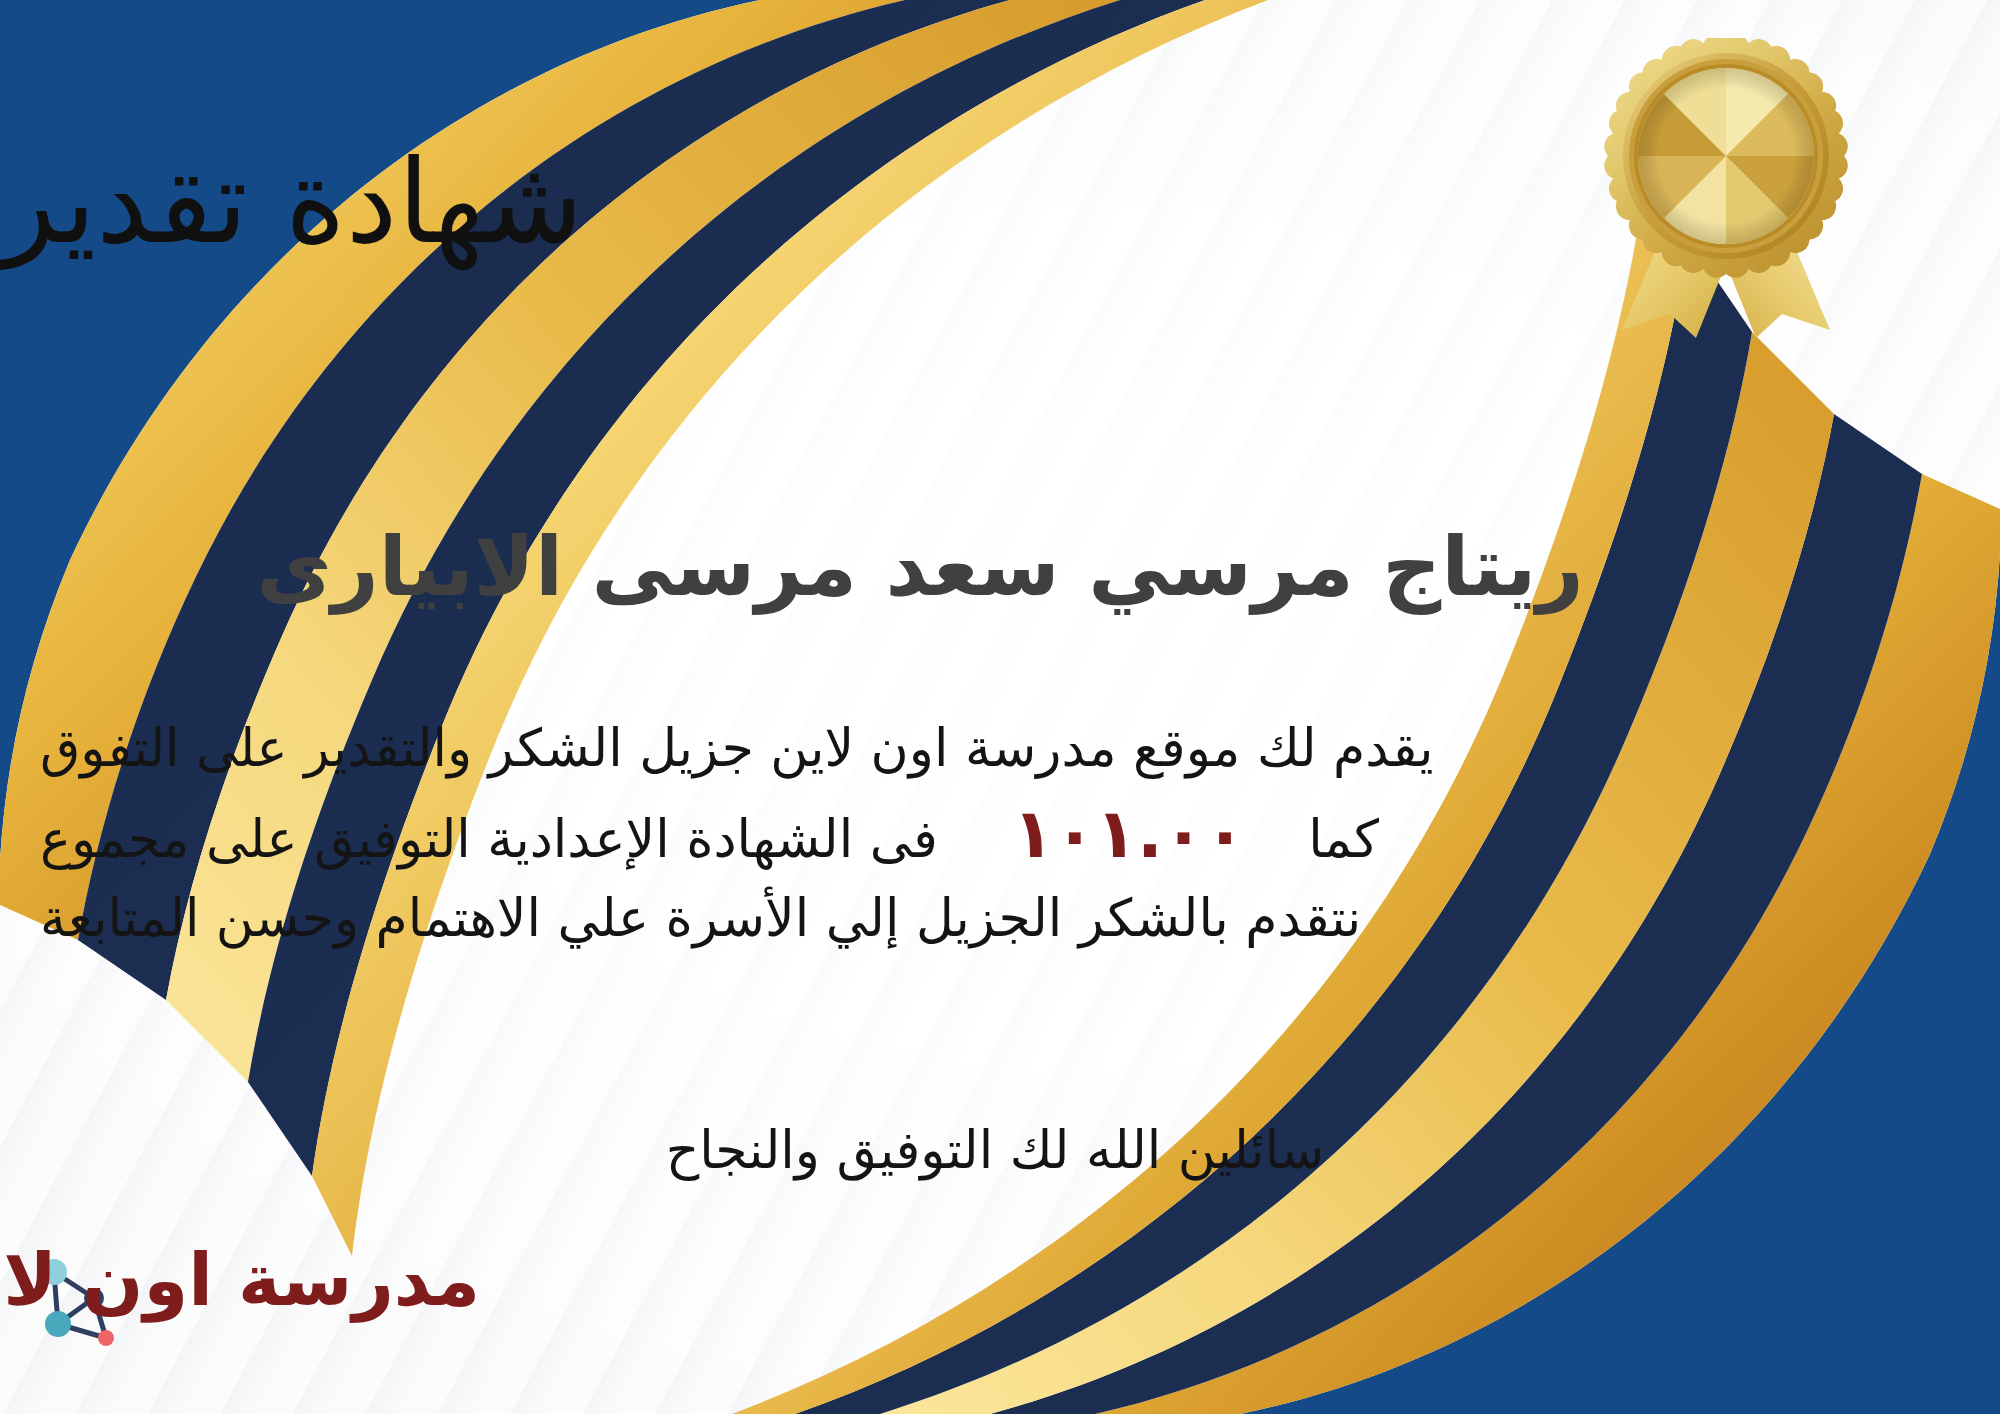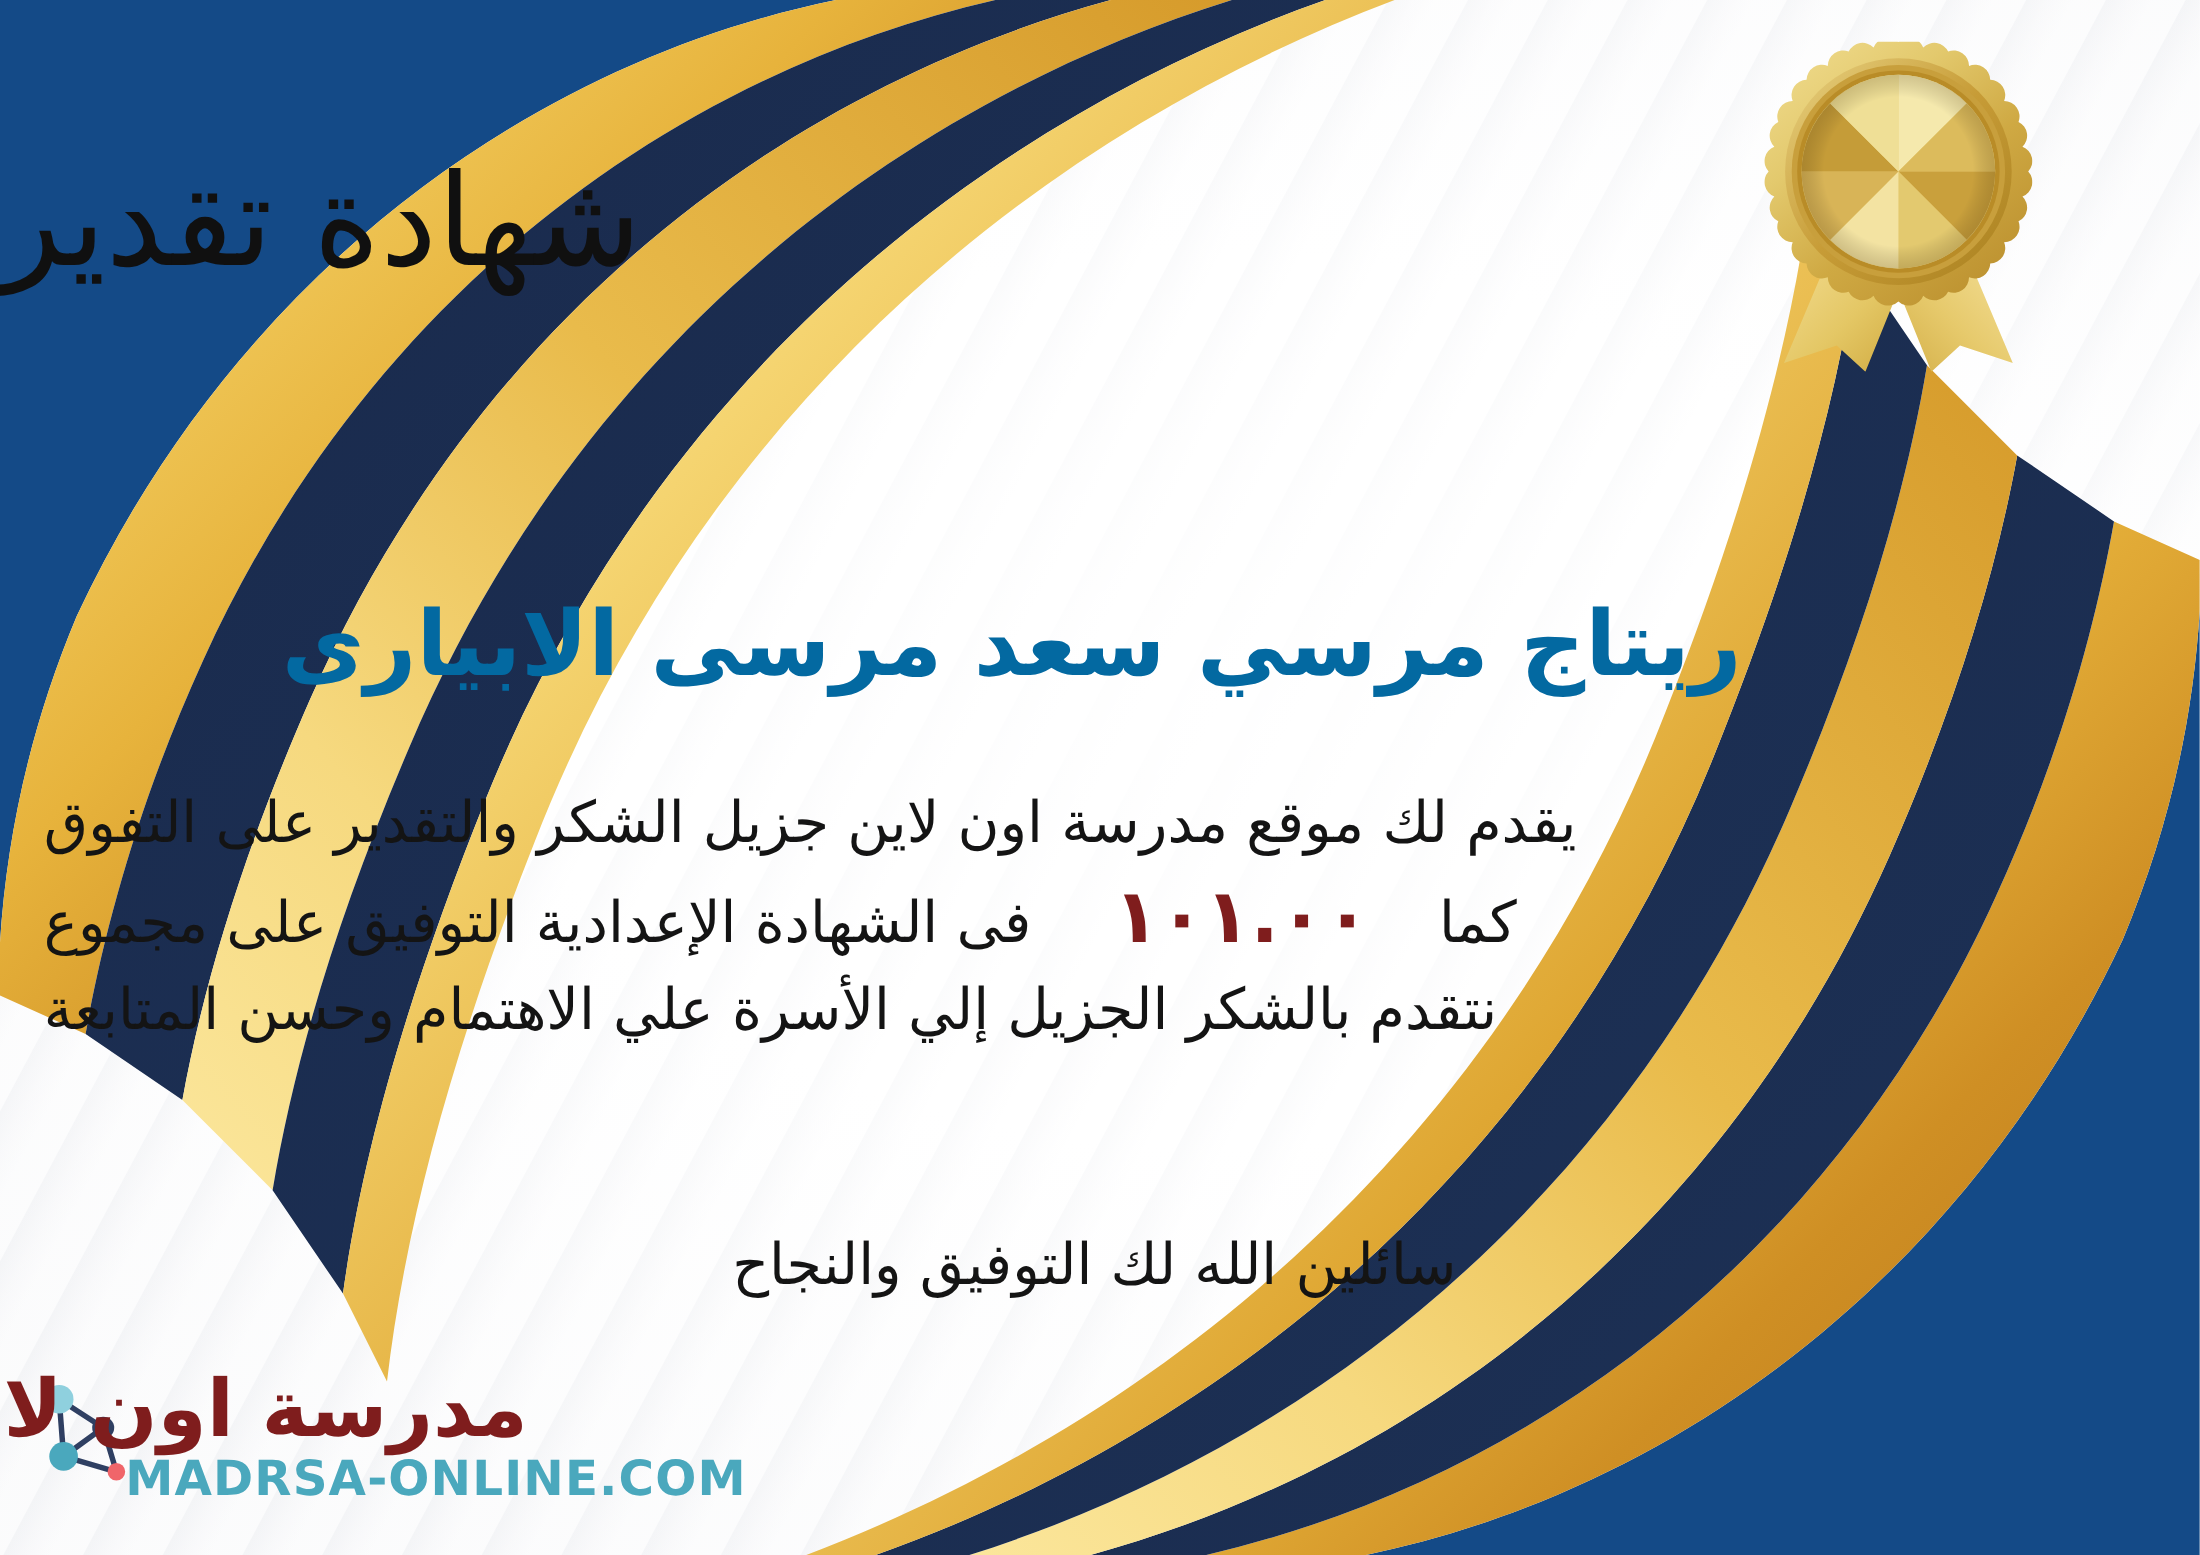--- a/index.html
+++ b/index.html
@@ -73,23 +73,22 @@
     line-height:1.1;
     font-family:"DejaVu Sans", sans-serif;
   }
 
   .recipient-name {
     position:absolute;
     top:516px; left:0; width:1840px;
     text-align:center;
     font-size:82px;
     font-weight:bold;
-    color:#0369a1;
+    color:#404040;
     line-height:1.25;
-    margin-top:20px;
   }
 
   .body-block {
     position:absolute;
     top:712px; left:40px;
     width:1920px;
     text-align:left;
     font-size:52px;
     font-weight:400;
     color:#141414;
@@ -332,17 +331,16 @@
           <line x1="26" y1="78" x2="74" y2="92"></line>
         </g>
         <circle cx="22" cy="26" r="13" fill="#8fd0de"></circle>
         <circle cx="62" cy="52" r="10" fill="#2f3f62"></circle>
         <circle cx="26" cy="78" r="13" fill="#4aa8bd"></circle>
         <circle cx="74" cy="92" r="8" fill="#f0656a"></circle>
       </svg>
     </div>
     <div class="brand-rows">
       <div class="brand-ar">مدرسة اون لاين</div>
-      <div class="brand-en">MADRSA-ONLINE.COM</div>
     </div>
   </div>
 
 </div>
 
 </body></html>

